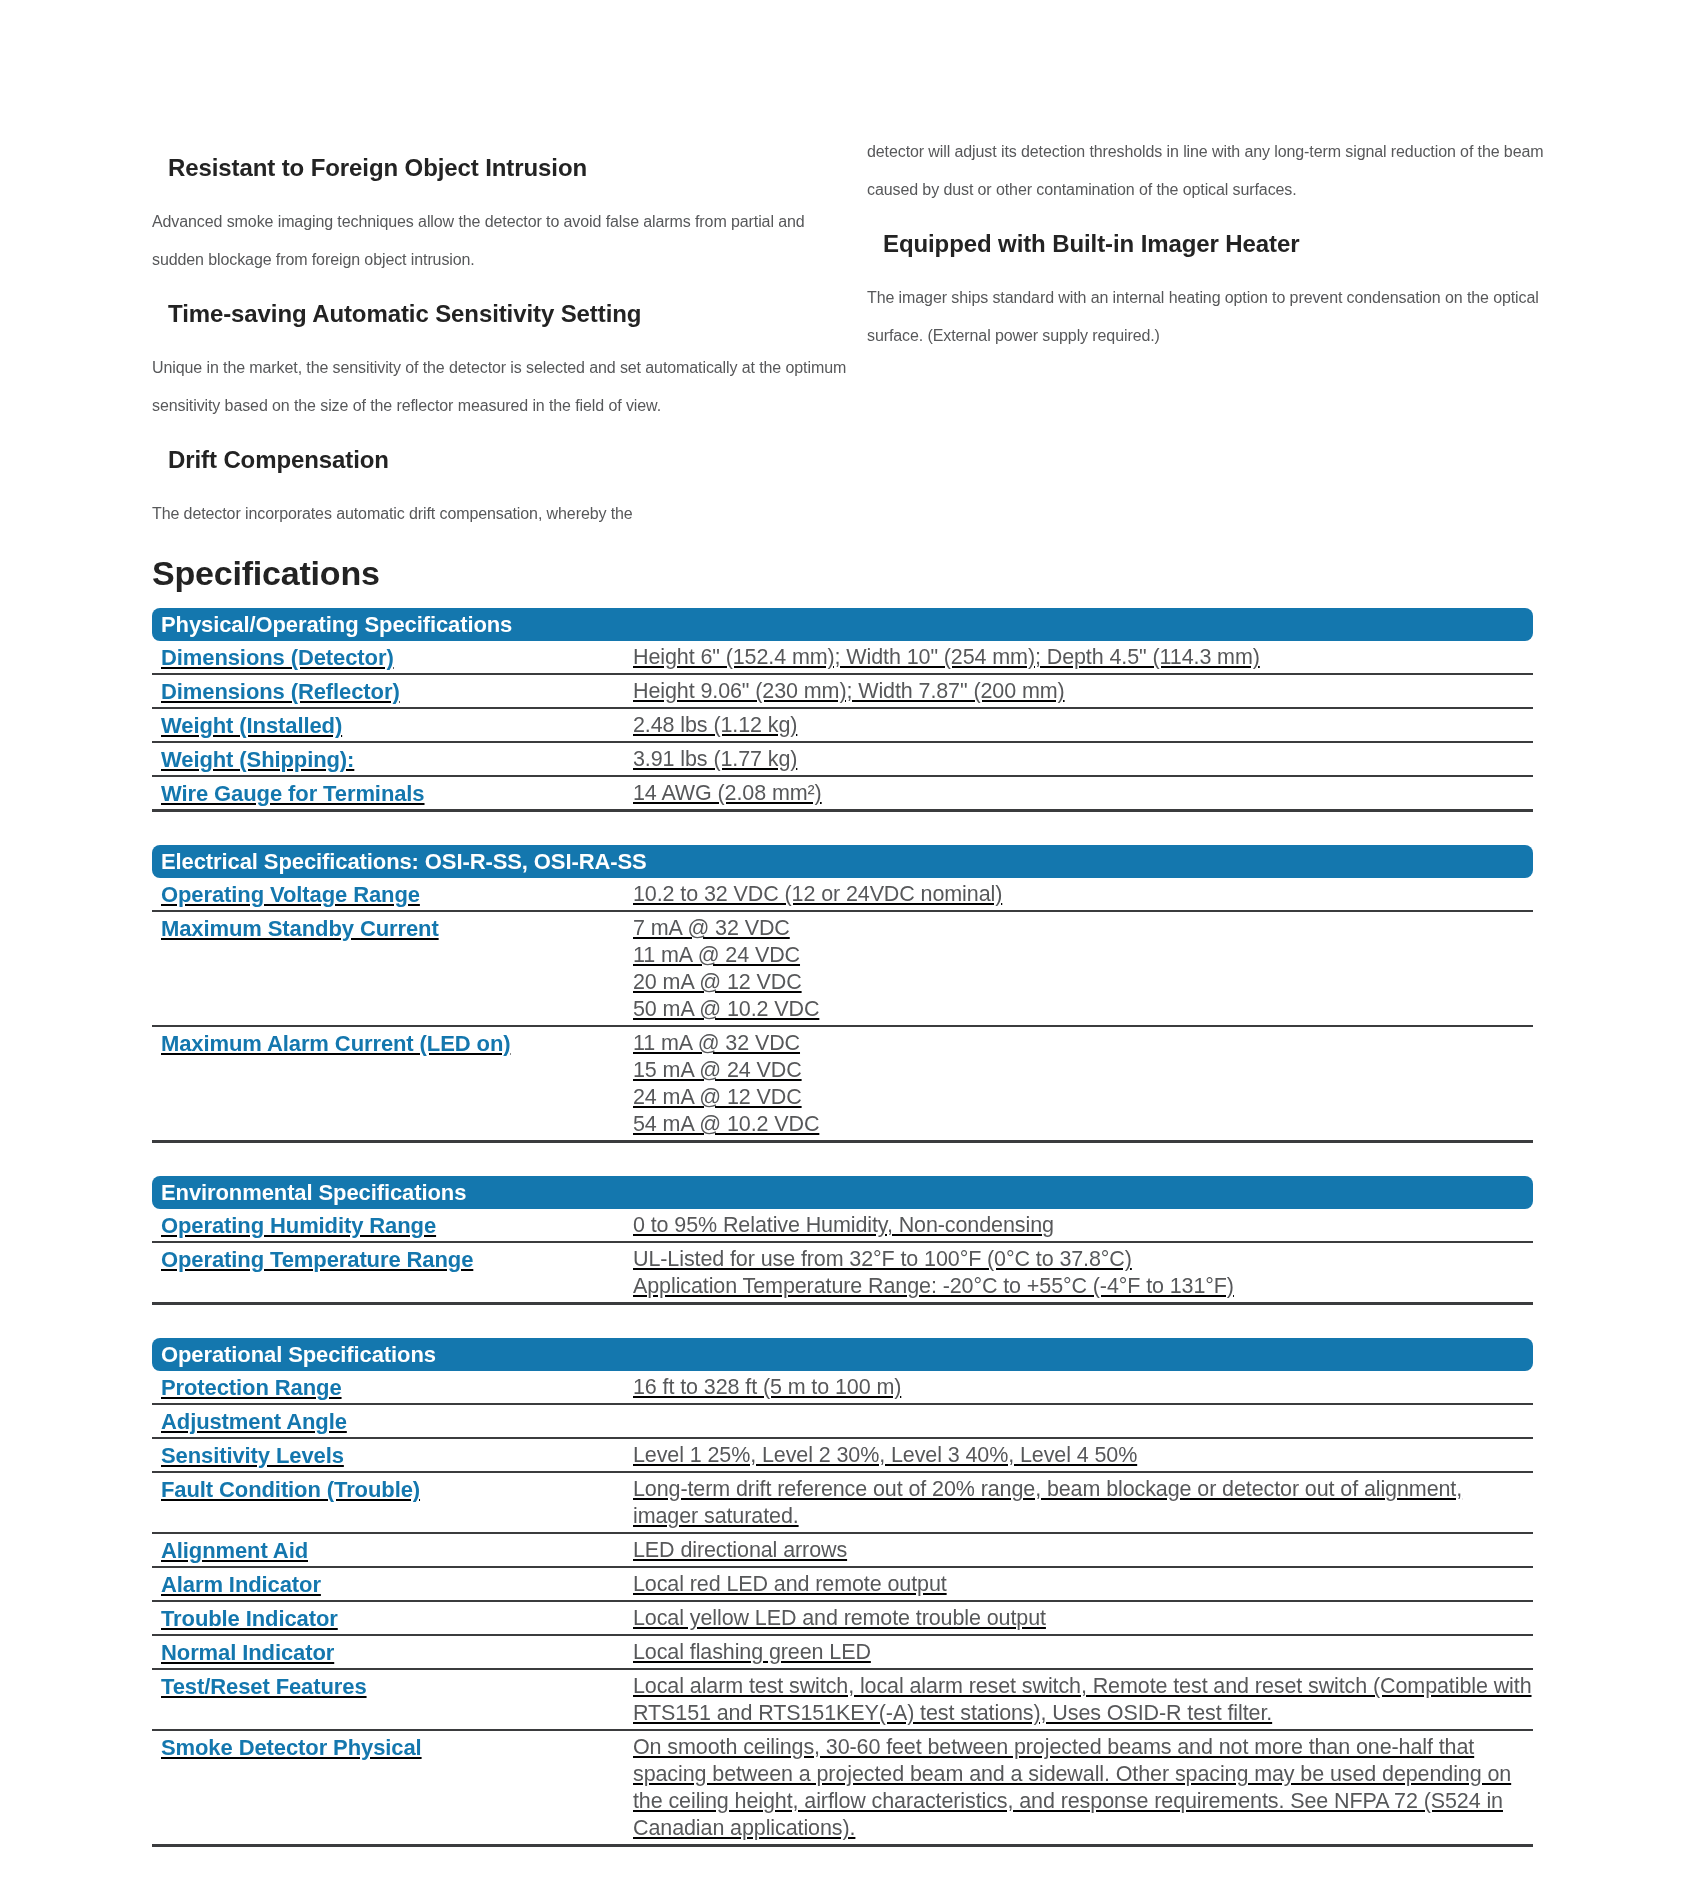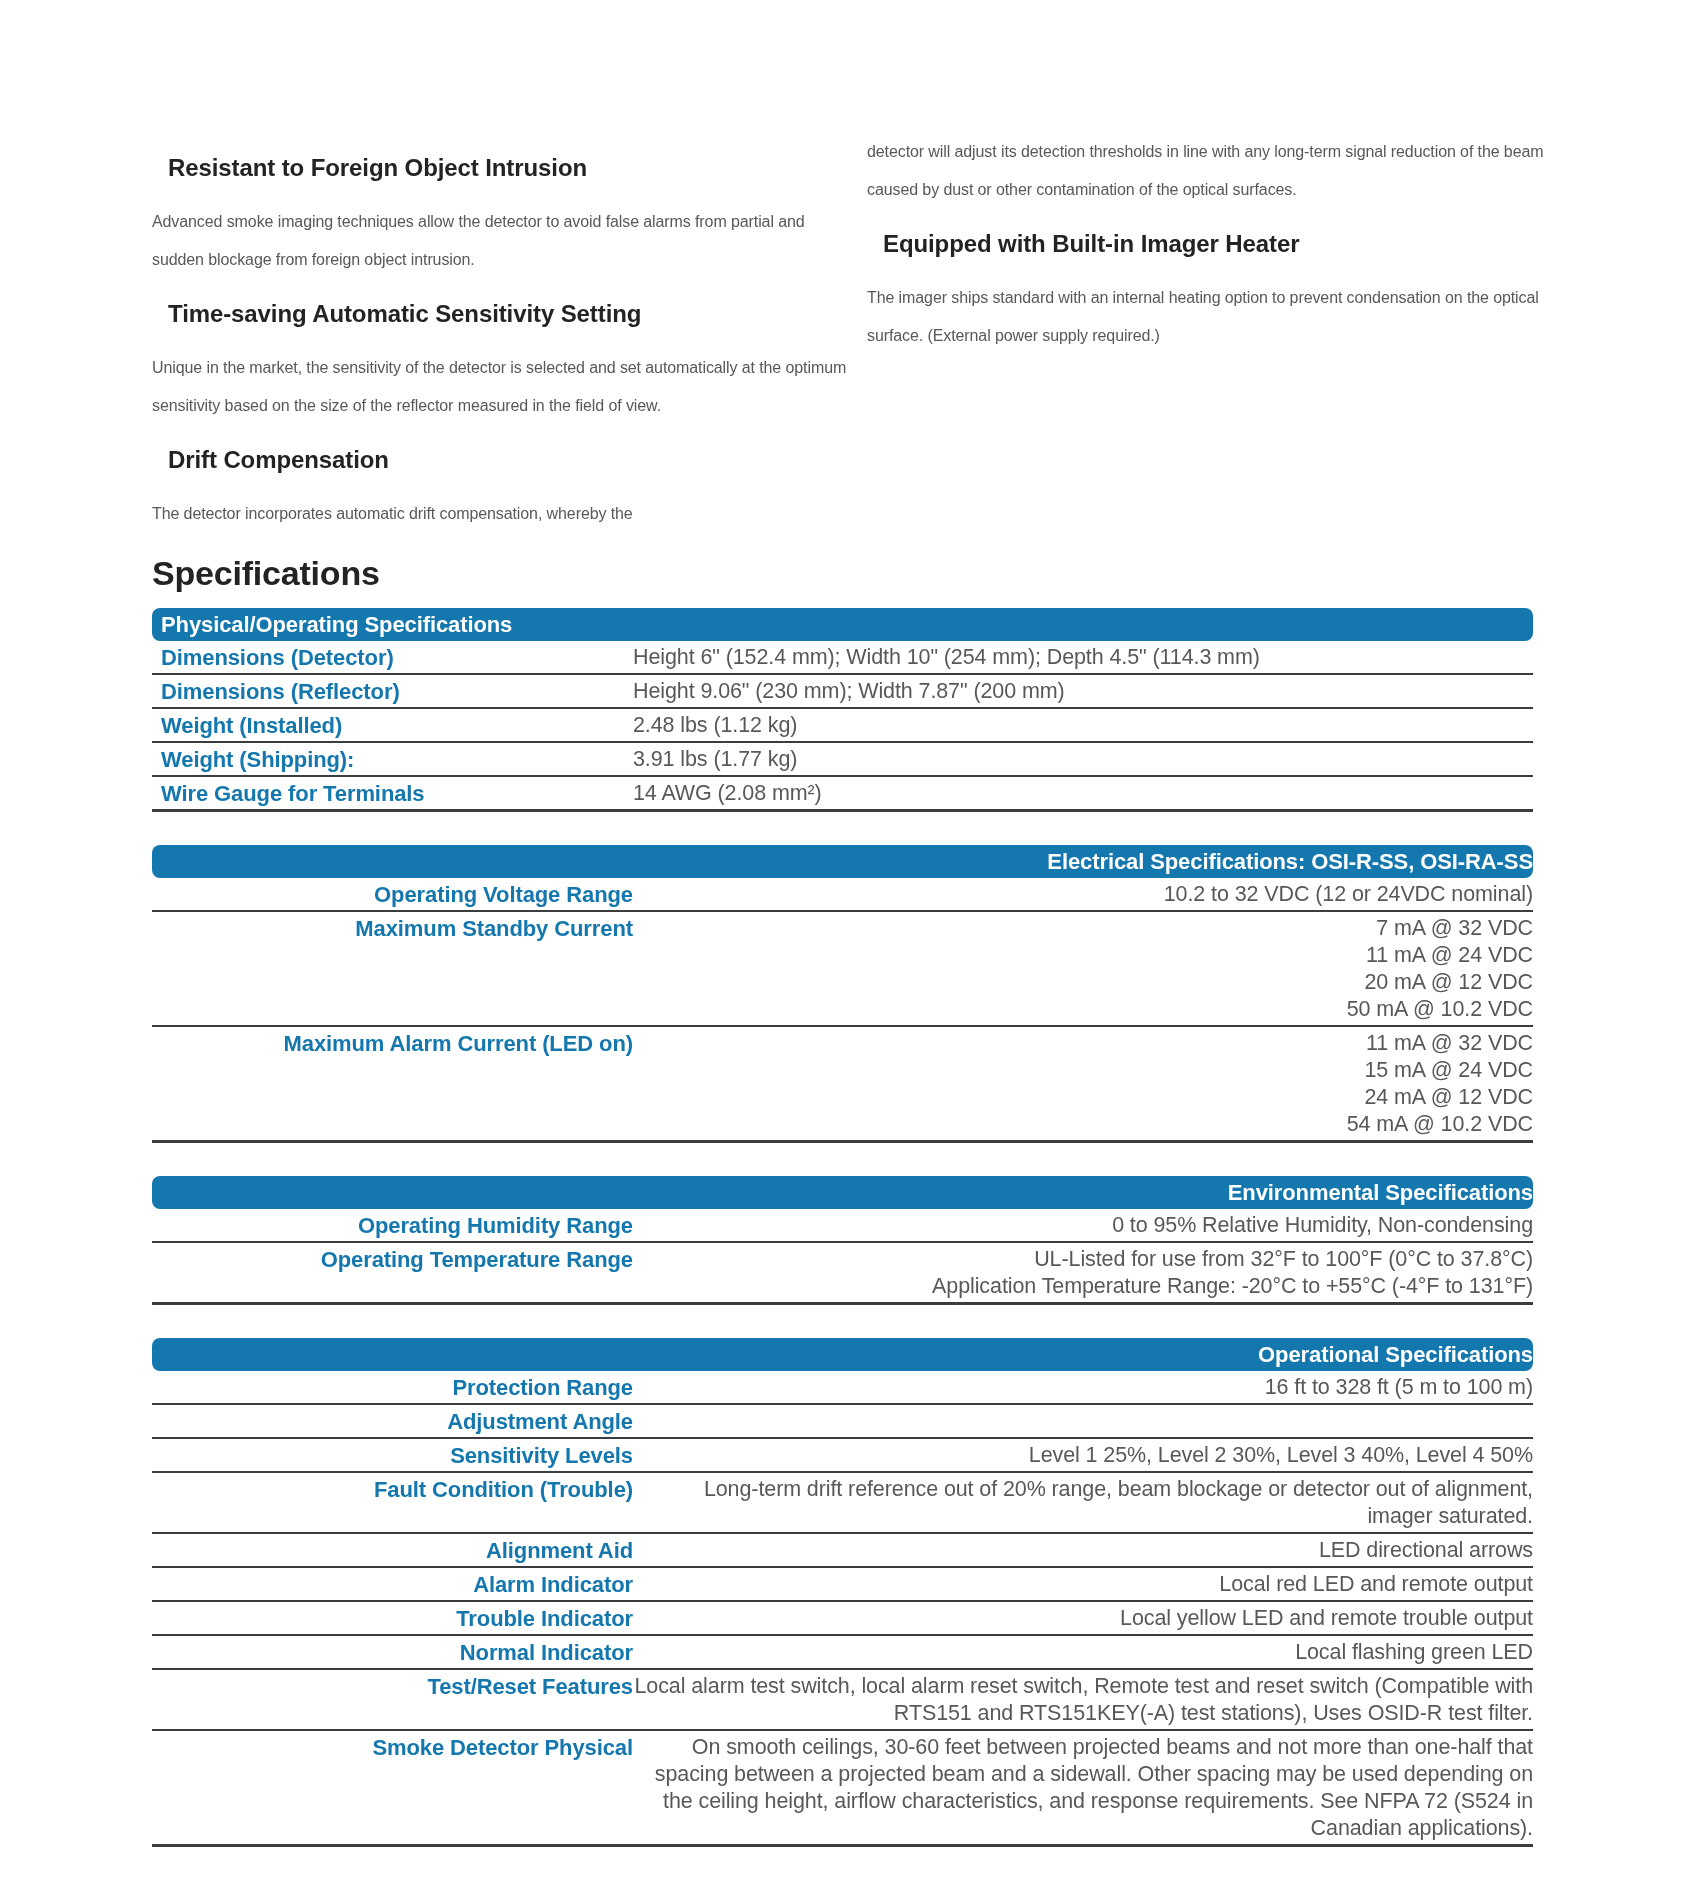--- a/index.html
+++ b/index.html
@@ -44,37 +44,38 @@
     margin: 20px 0 15px 0;
     font-size: 34px;
     line-height: 40px;
     font-weight: bold;
     color: var(--heading-black, #232323);
     letter-spacing: -0.2px;
   }
   
   .tables { width: 1381px; }
   .spec-table { width: 1381px; }
-  .spec-table + .spec-table { margin-top: 33px; text-align: right; }
+  .spec-table + .spec-table { margin-top: 33px; }
   .bar {
     height: 33px;
     line-height: 33px;
     background: var(--header-blue, #1477ae);
     color: var(--bar-text, #ffffff);
     font-size: 22px;
     font-weight: bold;
     padding-left: 9px;
     letter-spacing: -0.1px;
     border-radius: 8px;
   }
   .trow {
     display: grid;
     grid-template-columns: 481px 1fr;
     padding: 3px 0 2px 0;
     border-bottom: 2px solid var(--rule-dark, #3b3c3e);
+    text-decoration: underline;
   }
   .spec-table .trow:last-child { border-bottom-width: 3px; }
   .tlabel {
     padding-left: 9px;
     font-size: 22px;
     line-height: 27px;
     font-weight: bold;
     color: var(--label-blue, #1477ae);
     letter-spacing: -0.1px;
   }

